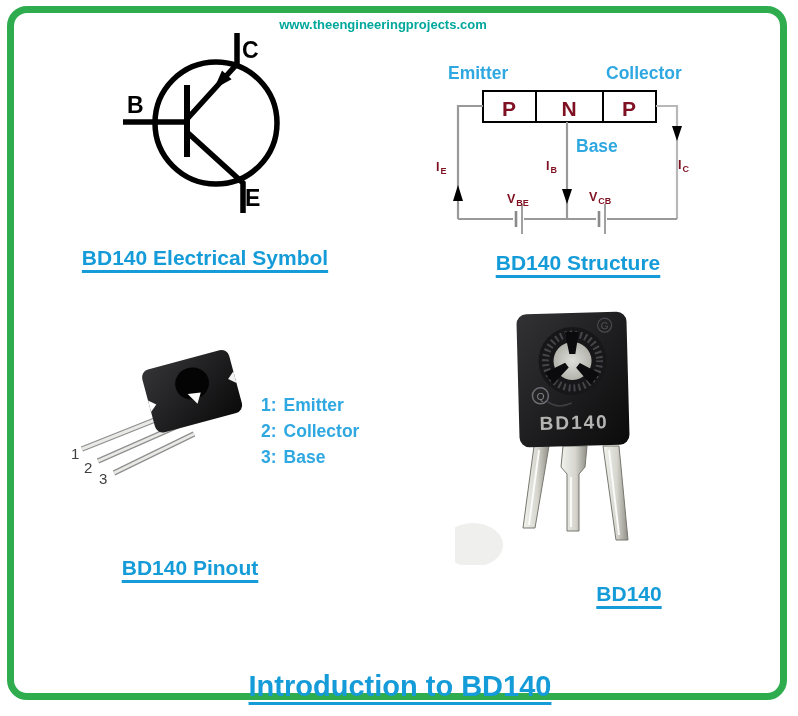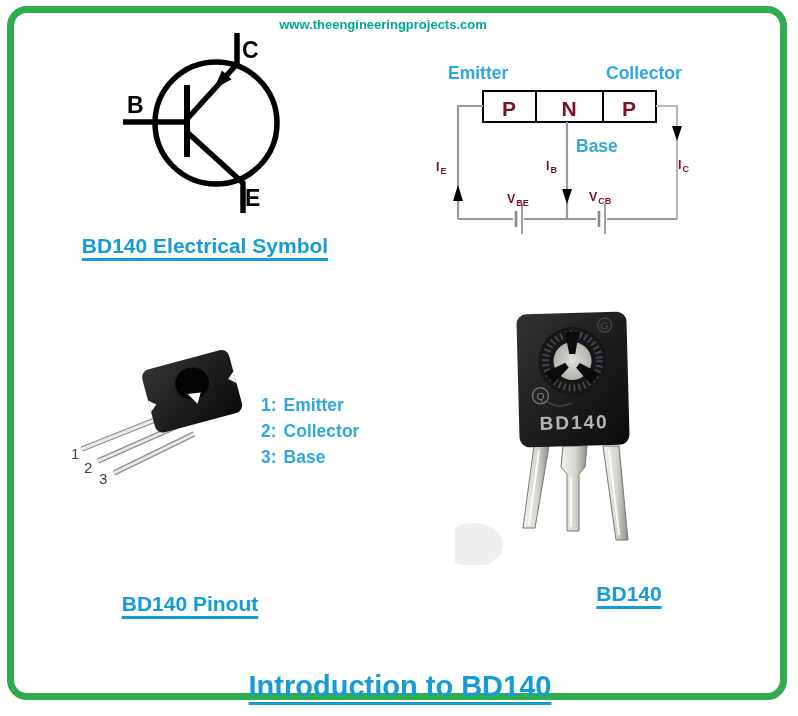--- a/index.html
+++ b/index.html
@@ -5,23 +5,23 @@
   html,body{margin:0;padding:0;background:#fff;}
   .page{position:relative;width:798px;height:716px;background:#fff;overflow:hidden;
         font-family:"Liberation Sans",sans-serif;}
   .frame{position:absolute;left:7px;top:6px;width:766px;height:680px;
          border:7px solid var(--border-green,#2eac4e);border-radius:20px;}
   .url{position:absolute;top:17px;left:0;width:766px;text-align:center;
        color:var(--url-teal,#00a79b);font-weight:bold;font-size:13px;}
   .cap{position:absolute;text-align:center;color:var(--heading-blue,#159cd8);
        font-weight:bold;font-size:21px;text-decoration:underline;
        text-decoration-thickness:2.5px;text-underline-offset:5px;}
-  .cap-symbol{left:55px;top:234px;width:300px;}
+  .cap-symbol{left:55px;top:246px;width:300px;}
   .cap-structure{left:448px;top:251px;width:260px;}
-  .cap-pinout{left:60px;top:592px;width:260px;}
+  .cap-pinout{left:60px;top:556px;width:260px;}
   .cap-photo{left:559px;top:582px;width:140px;}
   .footer-title{position:absolute;left:190px;top:670px;width:420px;text-align:center;
        color:var(--heading-blue,#17a2dc);font-weight:bold;font-size:29px;
        text-decoration:underline;text-decoration-thickness:3px;text-underline-offset:6px;}
   .legend{position:absolute;left:261px;top:395px;}
   .legend-row{display:flex;gap:7px;margin-bottom:5px;
        color:var(--label-blue,#2fa8e1);font-weight:bold;font-size:17.5px;}
   svg{position:absolute;display:block;}
   .svg-symbol{left:55px;top:25px;}
   .svg-structure{left:430px;top:55px;}
@@ -93,20 +93,21 @@
     </text>
     <text class="maroon" x="77" y="148" font-size="12.5">
       <tspan>V</tspan><tspan dx="1" dy="3" font-size="9">BE</tspan>
     </text>
     <text class="maroon" x="159" y="146" font-size="12.5">
       <tspan>V</tspan><tspan dx="1" dy="3" font-size="9">CB</tspan>
     </text>
   </svg>
 
   <div class="cap cap-symbol">BD140 Electrical Symbol</div>
+  <div class="cap cap-structure">BD140 Structure</div>
 
   <svg class="svg-pinout" width="210" height="165" viewBox="0 0 210 165">
     <defs>
       <linearGradient id="pbody" x1="0" y1="0" x2="1" y2="1">
         <stop offset="0" stop-color="#343436"></stop>
           <stop offset="1" stop-color="#0a0a0b"></stop>
       </linearGradient>
     </defs>
 
     <g>

